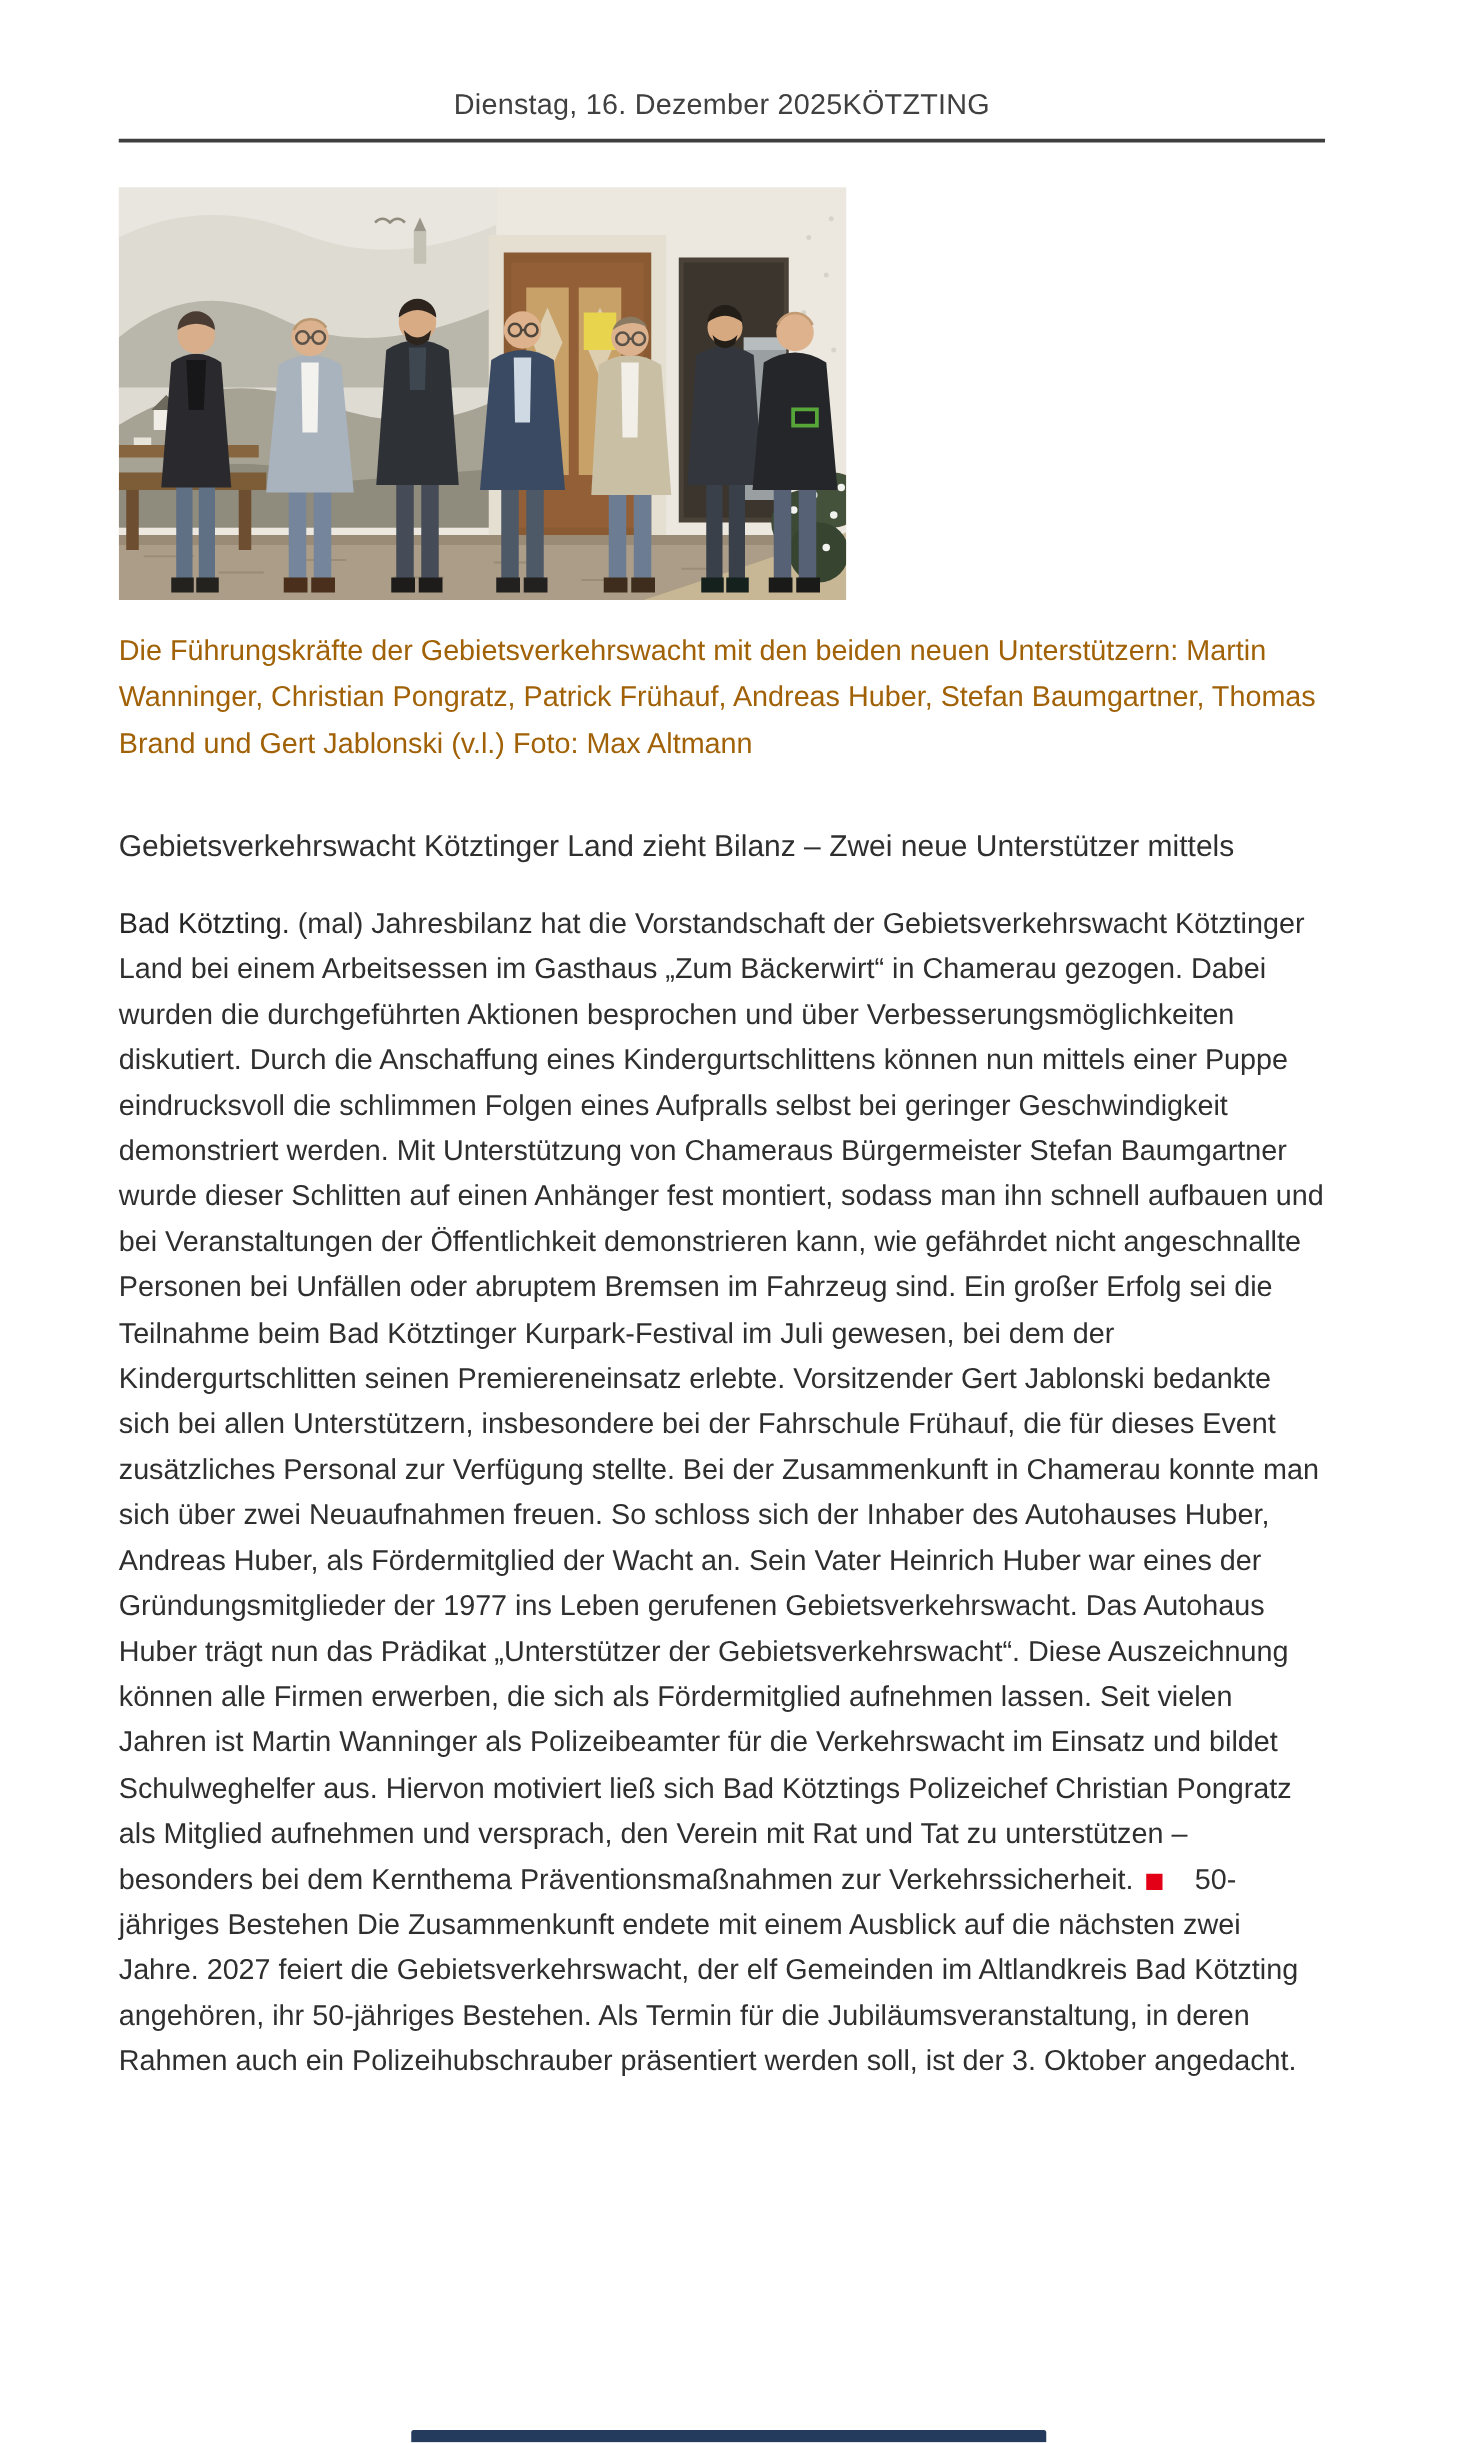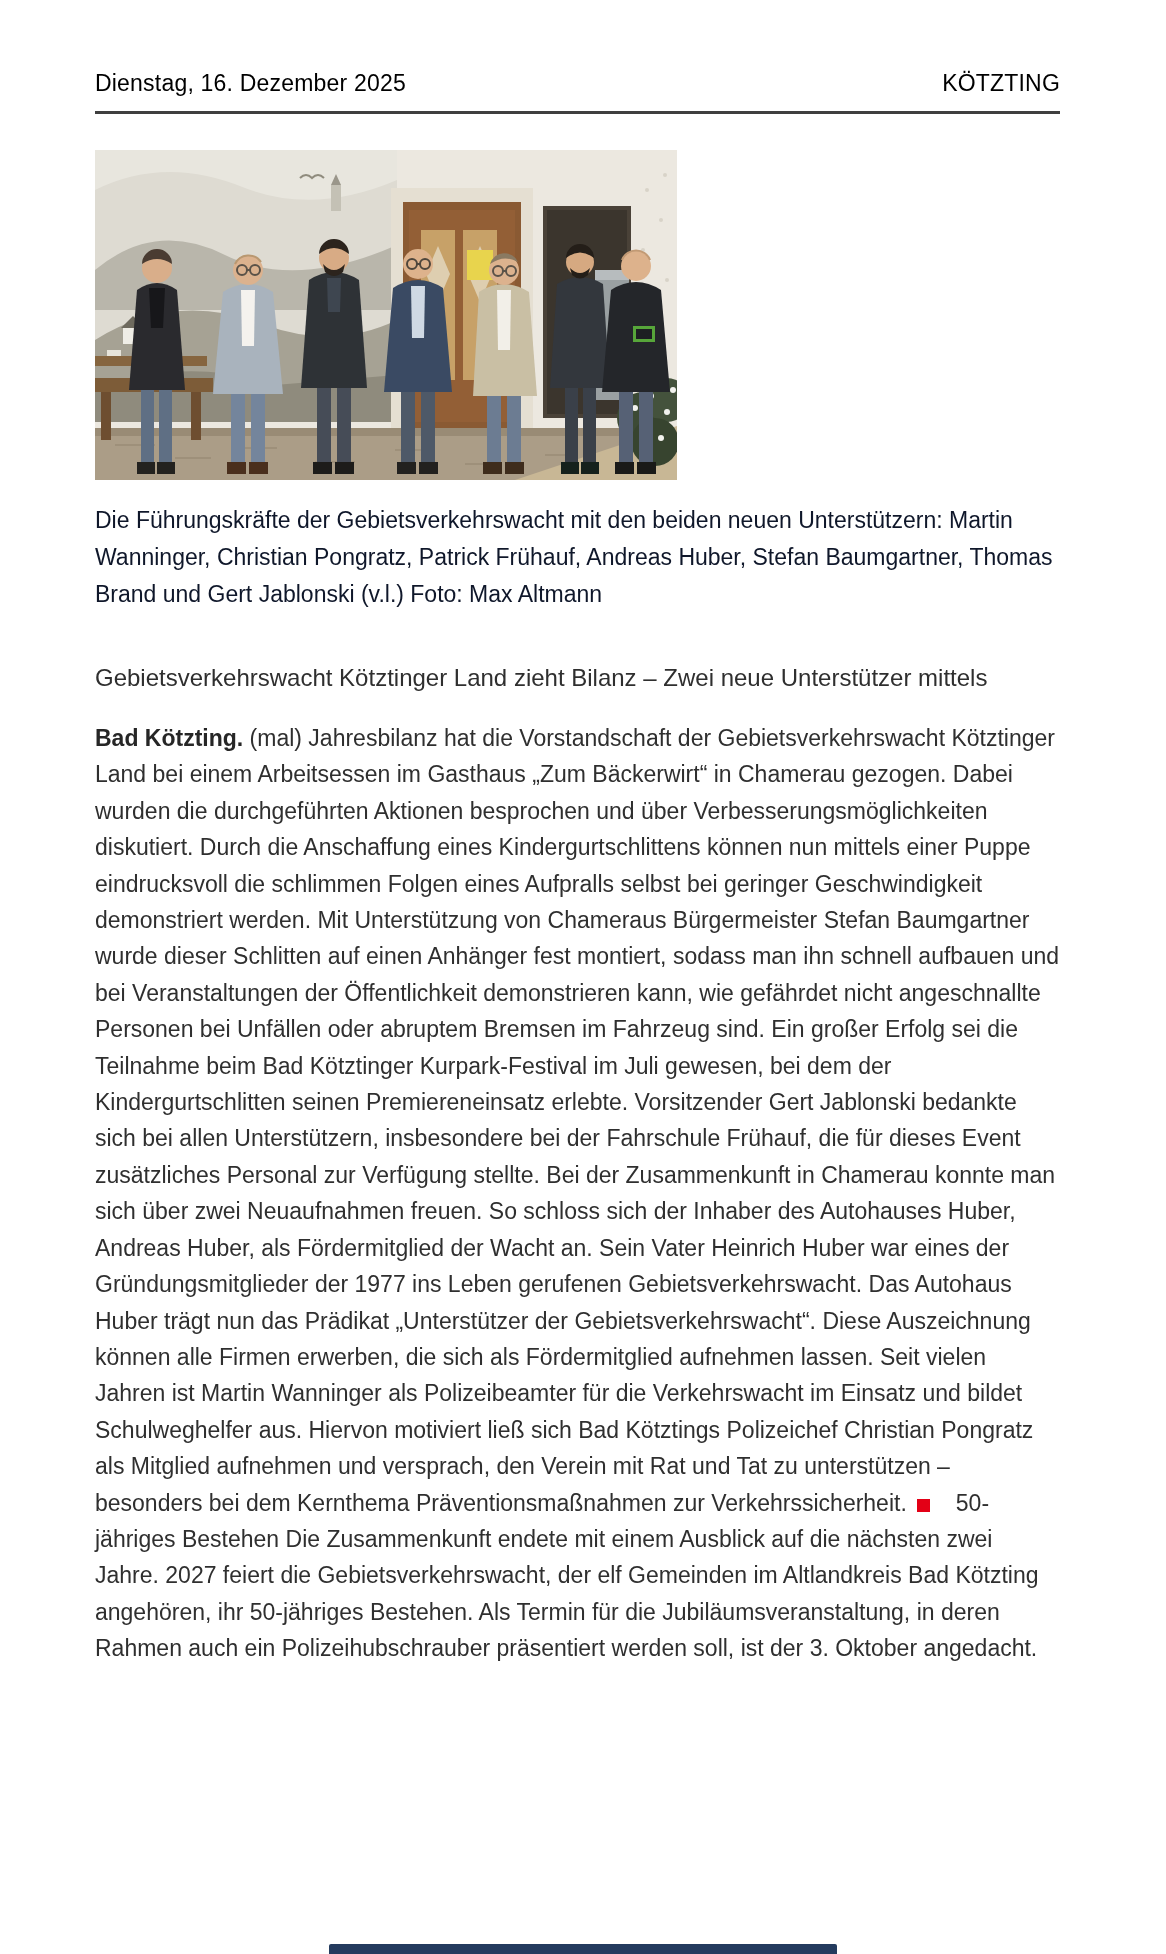--- a/index.html
+++ b/index.html
@@ -12,47 +12,47 @@
     color:var(--text,#2f2f2f);
   }
   .content{
     position:absolute;
     left:95px;top:0;
     width:965px;
   }
   
   .masthead{
     display:flex;
-    justify-content:space-between;
+    justify-content:center;
     align-items:flex-end;
     padding-top:70px;
     font-size:23px;
     letter-spacing:.2px;
-    color:#000000;
+    color:#404040;
   }
   .masthead-rule{
     margin-top:14px;
     height:3px;
     background:var(--rule,#3f3f3f);
     border:none;
   }
   
   .photo-wrap{
     margin-top:36px;
     width:582px;height:330px;
     overflow:hidden;
     background:#e9e5dd;
   }
   .photo-wrap svg{display:block;}
   
   .caption{
     margin-top:22px;
     font-size:23px;
     line-height:37px;
-    color:#0f172a;
+    color:#a16207;
     max-width:965px;
   }
   
   .headline{
     margin:30px 0 0 0;
     font-size:34px;
     line-height:40px;
     font-weight:bold;
     color:#282828;
     letter-spacing:.2px;
@@ -67,21 +67,21 @@
     max-width:965px;
   }
   
   .body-text{
     margin-top:24px;
     font-size:23px;
     line-height:36.4px;
     color:#2f2f2f;
     max-width:965px;
   }
-  .body-text b{font-weight:bold;color:#262626;margin-top:19px;}
+  .body-text b{font-weight:normal;color:#262626;margin-top:19px;}
   .red-square{
     display:inline-block;
     width:13px;height:13px;
     background:var(--accent-red,#e30016);
     margin:0 26px 0 10px;
     vertical-align:-1px;
   }
   
   .home-bar{
     position:absolute;

